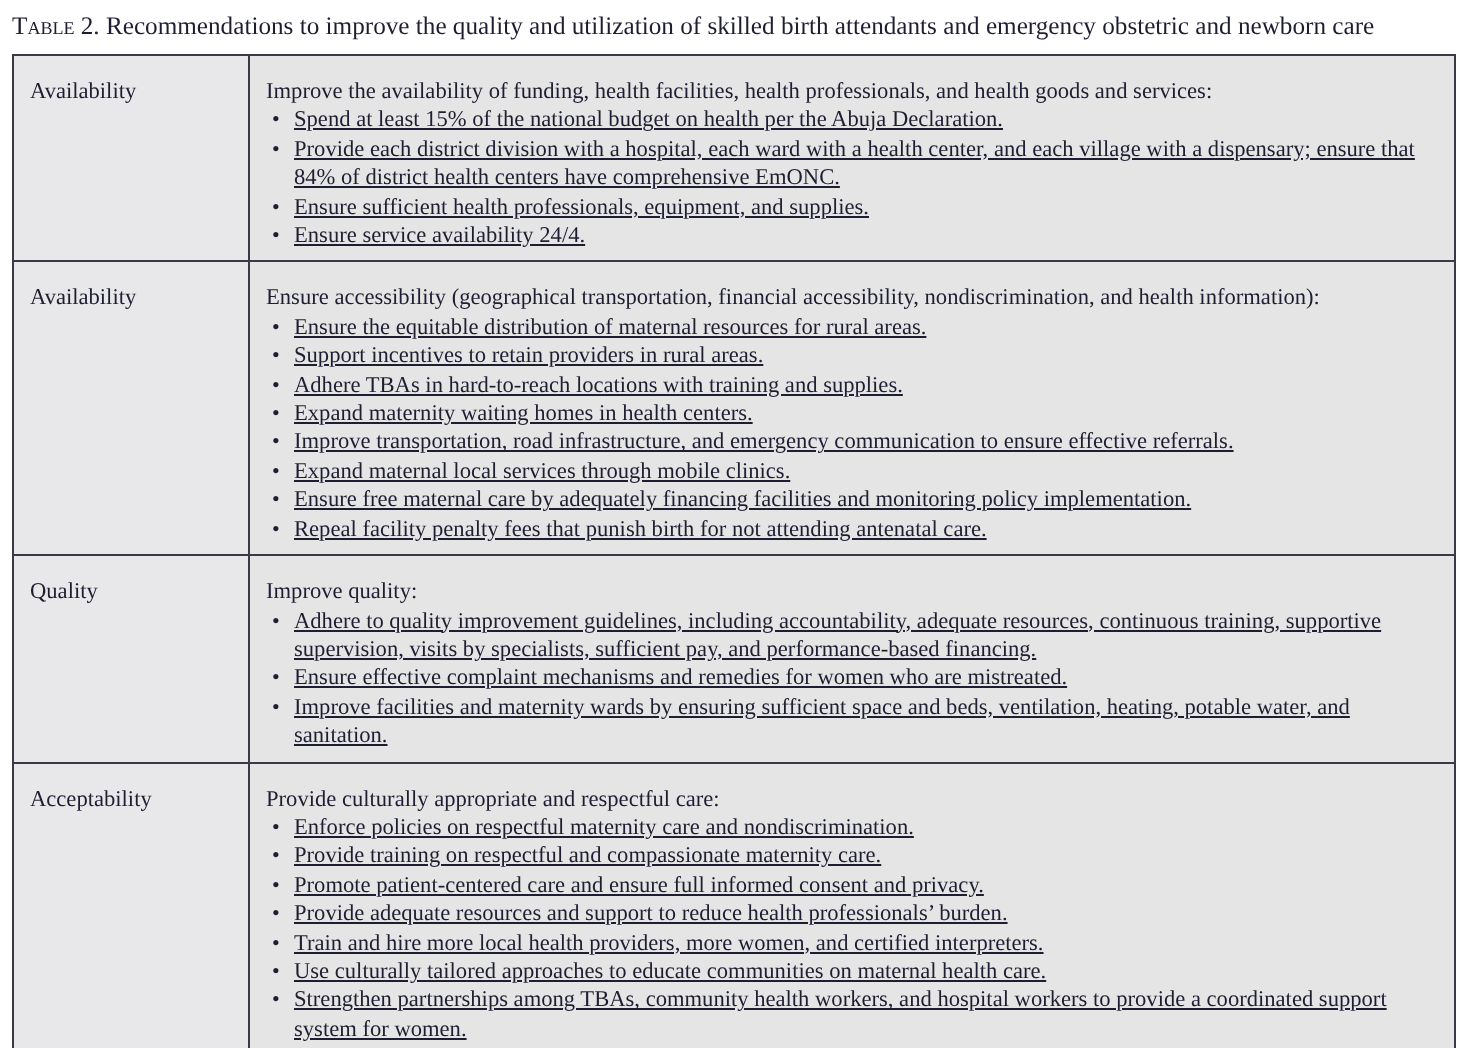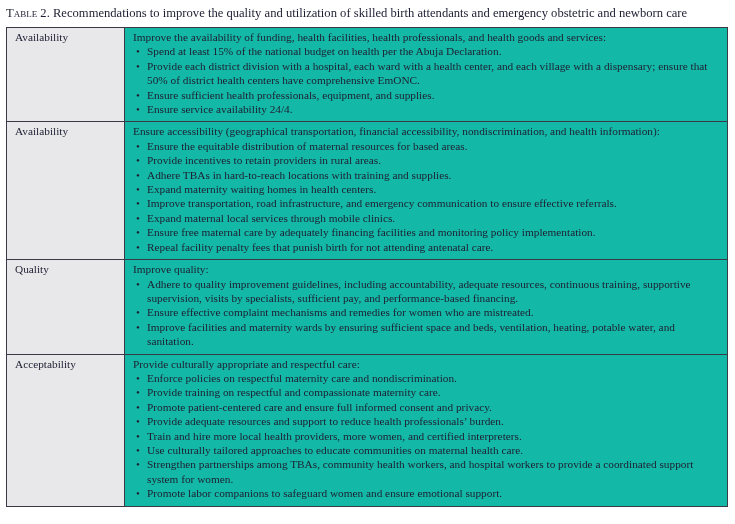--- a/index.html
+++ b/index.html
@@ -38,41 +38,42 @@
     width: 722px;
     border-collapse: collapse;
     table-layout: fixed;
     font-size: 11.3px;
     line-height: 14.4px;
     color: var(--text);
   }
   table.recommendations td {
     border: 1px solid var(--border);
     vertical-align: top;
-    padding: 2px 8px 5px 8px;
+    padding: 11px 8px 5px 8px;
   }
   table.recommendations { border: 1.5px solid var(--border); }
   td.category-cell {
     width: 118px;
     background: var(--category-bg);
   }
   td.details-cell {
-    background: #14b8a6;
+    background: #e5e5e5;
   }
   .intro-text {
     margin: 0;
   }
   ul.bullet-list {
     margin: 0;
     padding: 0;
     list-style: none;
   }
   ul.bullet-list li {
     position: relative;
     padding-left: 14px;
+    text-decoration: underline;
   }
   ul.bullet-list li::before {
     content: "\2022";
     position: absolute;
     left: 3px;
     top: 0;
     font-size: 11px;
   }
 </style>
 </head>
@@ -85,36 +86,36 @@
   <table class="recommendations">
     <tbody>
   <tr>
     <td class="category-cell">
       <span>Availability</span>
     </td>
     <td class="details-cell">
       <p class="intro-text">Improve the availability of funding, health facilities, health professionals, and health goods and services:</p>
       <ul class="bullet-list">
               <li>Spend at least 15% of the national budget on health per the Abuja Declaration.</li>
-              <li>Provide each district division with a hospital, each ward with a health center, and each village with a dispensary; ensure that 50% of district health centers have comprehensive EmONC.</li>
+              <li>Provide each district division with a hospital, each ward with a health center, and each village with a dispensary; ensure that 84% of district health centers have comprehensive EmONC.</li>
               <li>Ensure sufficient health professionals, equipment, and supplies.</li>
               <li>Ensure service availability 24/4.</li>
             </ul>
     </td>
   </tr>
 
   <tr>
     <td class="category-cell">
       <span>Availability</span>
     </td>
     <td class="details-cell">
       <p class="intro-text">Ensure accessibility (geographical transportation, financial accessibility, nondiscrimination, and health information):</p>
       <ul class="bullet-list">
-              <li>Ensure the equitable distribution of maternal resources for based areas.</li>
-              <li>Provide incentives to retain providers in rural areas.</li>
+              <li>Ensure the equitable distribution of maternal resources for rural areas.</li>
+              <li>Support incentives to retain providers in rural areas.</li>
               <li>Adhere TBAs in hard-to-reach locations with training and supplies.</li>
               <li>Expand maternity waiting homes in health centers.</li>
               <li>Improve transportation, road infrastructure, and emergency communication to ensure effective referrals.</li>
               <li>Expand maternal local services through mobile clinics.</li>
               <li>Ensure free maternal care by adequately financing facilities and monitoring policy implementation.</li>
               <li>Repeal facility penalty fees that punish birth for not attending antenatal care.</li>
             </ul>
     </td>
   </tr>
 

